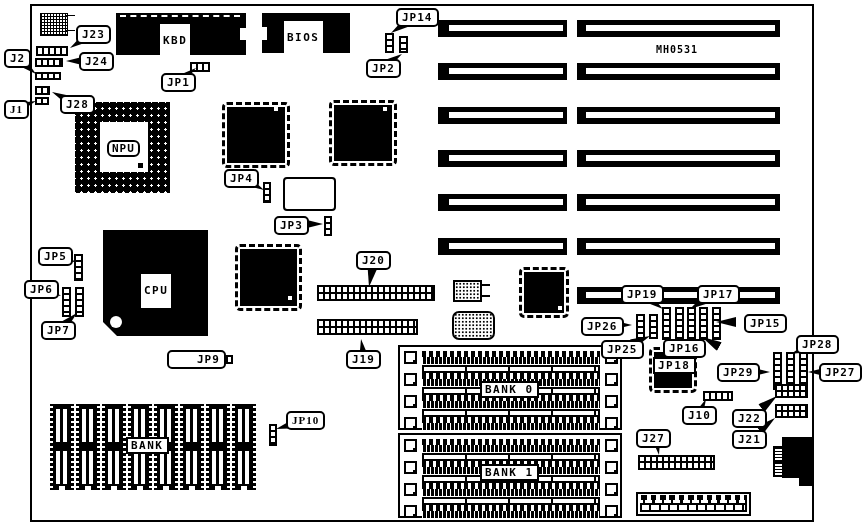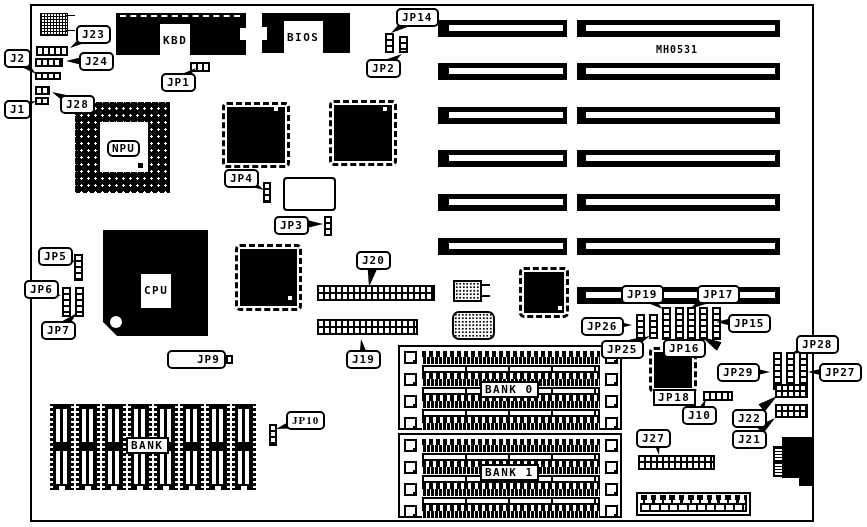--- a/index.html
+++ b/index.html
@@ -182,21 +182,21 @@
   <div class="jv" style="left:649px;top:314px;width:5px;height:21px;"></div>
   <div class="jv" style="left:662px;top:307px;width:5px;height:29px;"></div>
   <div class="jv" style="left:675px;top:307px;width:5px;height:29px;"></div>
   <div class="jv" style="left:687px;top:307px;width:5px;height:29px;"></div>
   <div class="jv" style="left:699px;top:307px;width:5px;height:29px;"></div>
   <div class="jv" style="left:712px;top:307px;width:5px;height:29px;"></div>
 
   <div class="line" style="left:676px;top:338px;width:2px;height:22px;z-index:2;"></div>
   <div class="qfp" style="left:649px;top:347px;width:38px;height:36px;"></div>
   <div class="dot" style="left:689px;top:351px;"></div>
-  <div class="blabel" style="left:653px;top:357px;z-index:4;margin-top:32px;">JP18</div>
+  <div class="blabel" style="left:653px;top:357px;z-index:4;">JP18</div>
 
   <div class="jv" style="left:773px;top:352px;width:5px;height:34px;"></div>
   <div class="jv" style="left:786px;top:352px;width:5px;height:34px;"></div>
   <div class="jv" style="left:799px;top:352px;width:5px;height:34px;"></div>
 
   <div class="jh" style="left:703px;top:391px;width:26px;height:6px;"></div>
   <div class="hdr" style="left:775px;top:384px;width:29px;height:10px;"></div>
   <div class="hdr" style="left:775px;top:404px;width:29px;height:10px;"></div>
   <div class="hdr" style="left:638px;top:455px;width:73px;height:11px;"></div>
 
@@ -333,39 +333,39 @@
   <div class="tail" style="left:791px;top:349px;transform:rotate(-21deg);"></div>
   <div class="tail" style="left:808px;top:367px;transform:rotate(0deg);"></div>
   <div class="tail" style="left:706px;top:394px;transform:rotate(115deg);"></div>
   <div class="tail" style="left:777px;top:391px;transform:rotate(142deg);"></div>
   <div class="tail" style="left:775px;top:413px;transform:rotate(141deg);"></div>
   <div class="tail" style="left:659px;top:450px;transform:rotate(-100deg);"></div>
 
   <div class="callout" style="left:76px;top:25px;">J23</div>
   <div class="callout" style="left:79px;top:52px;">J24</div>
   <div class="callout" style="left:4px;top:49px;">J2</div>
-  <div class="callout" style="left:4px;top:100px;">J1</div>
+  <div class="callout" style="left:4px;top:100px;font-family:Liberation Serif, serif;">J1</div>
   <div class="callout" style="left:60px;top:95px;">J28</div>
   <div class="callout" style="left:161px;top:73px;">JP1</div>
   <div class="callout" style="left:396px;top:8px;">JP14</div>
   <div class="callout" style="left:366px;top:59px;">JP2</div>
   <div class="callout" style="left:224px;top:169px;">JP4</div>
   <div class="callout" style="left:274px;top:216px;">JP3</div>
   <div class="callout" style="left:38px;top:247px;">JP5</div>
   <div class="callout" style="left:24px;top:280px;">JP6</div>
   <div class="callout" style="left:41px;top:321px;">JP7</div>
   <div class="callout" style="left:167px;top:350px;padding-left:28px;">JP9</div>
   <div class="callout" style="left:286px;top:411px;font-family:Liberation Serif, serif;">JP10</div>
   <div class="callout" style="left:356px;top:251px;">J20</div>
   <div class="callout" style="left:346px;top:350px;">J19</div>
   <div class="callout" style="left:621px;top:285px;">JP19</div>
   <div class="callout" style="left:697px;top:285px;">JP17</div>
   <div class="callout" style="left:581px;top:317px;">JP26</div>
   <div class="callout" style="left:601px;top:340px;">JP25</div>
-  <div class="callout" style="left:728px;top:314px;">JP15</div>
+  <div class="callout" style="left:744px;top:314px;">JP15</div>
   <div class="callout" style="left:663px;top:339px;">JP16</div>
   <div class="callout" style="left:717px;top:363px;">JP29</div>
   <div class="callout" style="left:796px;top:335px;">JP28</div>
   <div class="callout" style="left:819px;top:363px;">JP27</div>
   <div class="callout" style="left:682px;top:406px;">J10</div>
   <div class="callout" style="left:732px;top:409px;">J22</div>
   <div class="callout" style="left:732px;top:430px;">J21</div>
   <div class="callout" style="left:636px;top:429px;">J27</div>
 </div>
 

